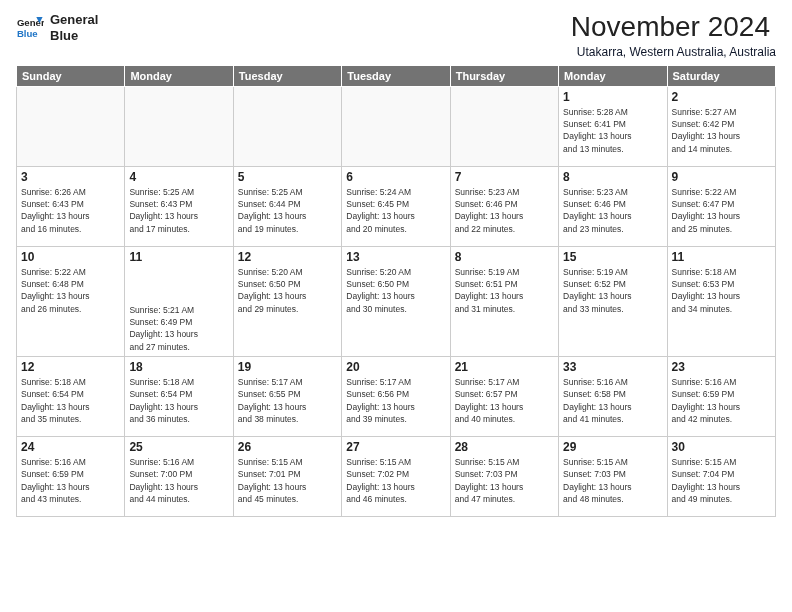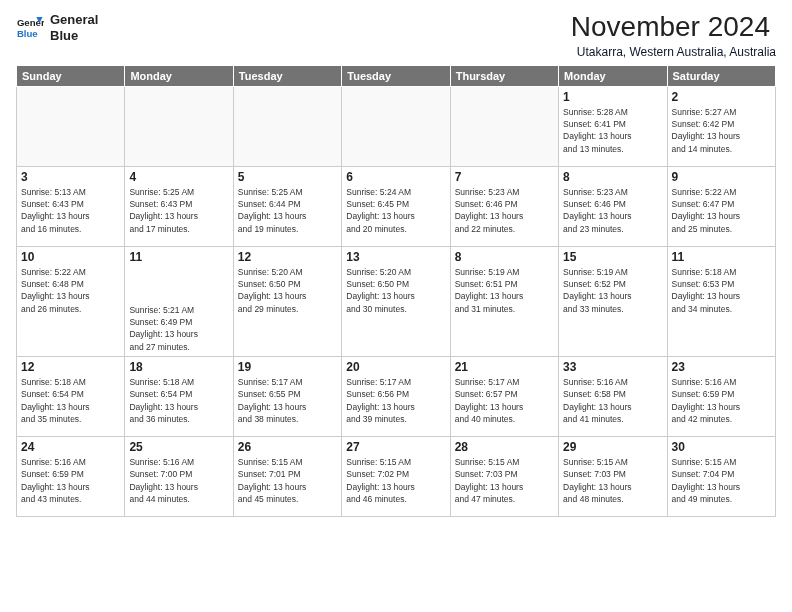--- a/index.html
+++ b/index.html
@@ -144,21 +144,21 @@
             <span class="day-num">2</span>
             <div class="day-info" style="white-space: pre-line;">Sunrise: 5:27 AM
 Sunset: 6:42 PM
 Daylight: 13 hours
 and 14 minutes.</div>
           </td>
         </tr>
         <tr>
           <td>
             <span class="day-num">3</span>
-            <div class="day-info" style="white-space: pre-line;">Sunrise: 5:13 AM
+            <div class="day-info" style="white-space: pre-line;">Sunrise: 6:26 AM
 Sunset: 6:43 PM
 Daylight: 13 hours
 and 16 minutes.</div>
           </td>
           <td>
             <span class="day-num">4</span>
             <div class="day-info" style="white-space: pre-line;">Sunrise: 5:25 AM
 Sunset: 6:43 PM
 Daylight: 13 hours
 and 17 minutes.</div>

